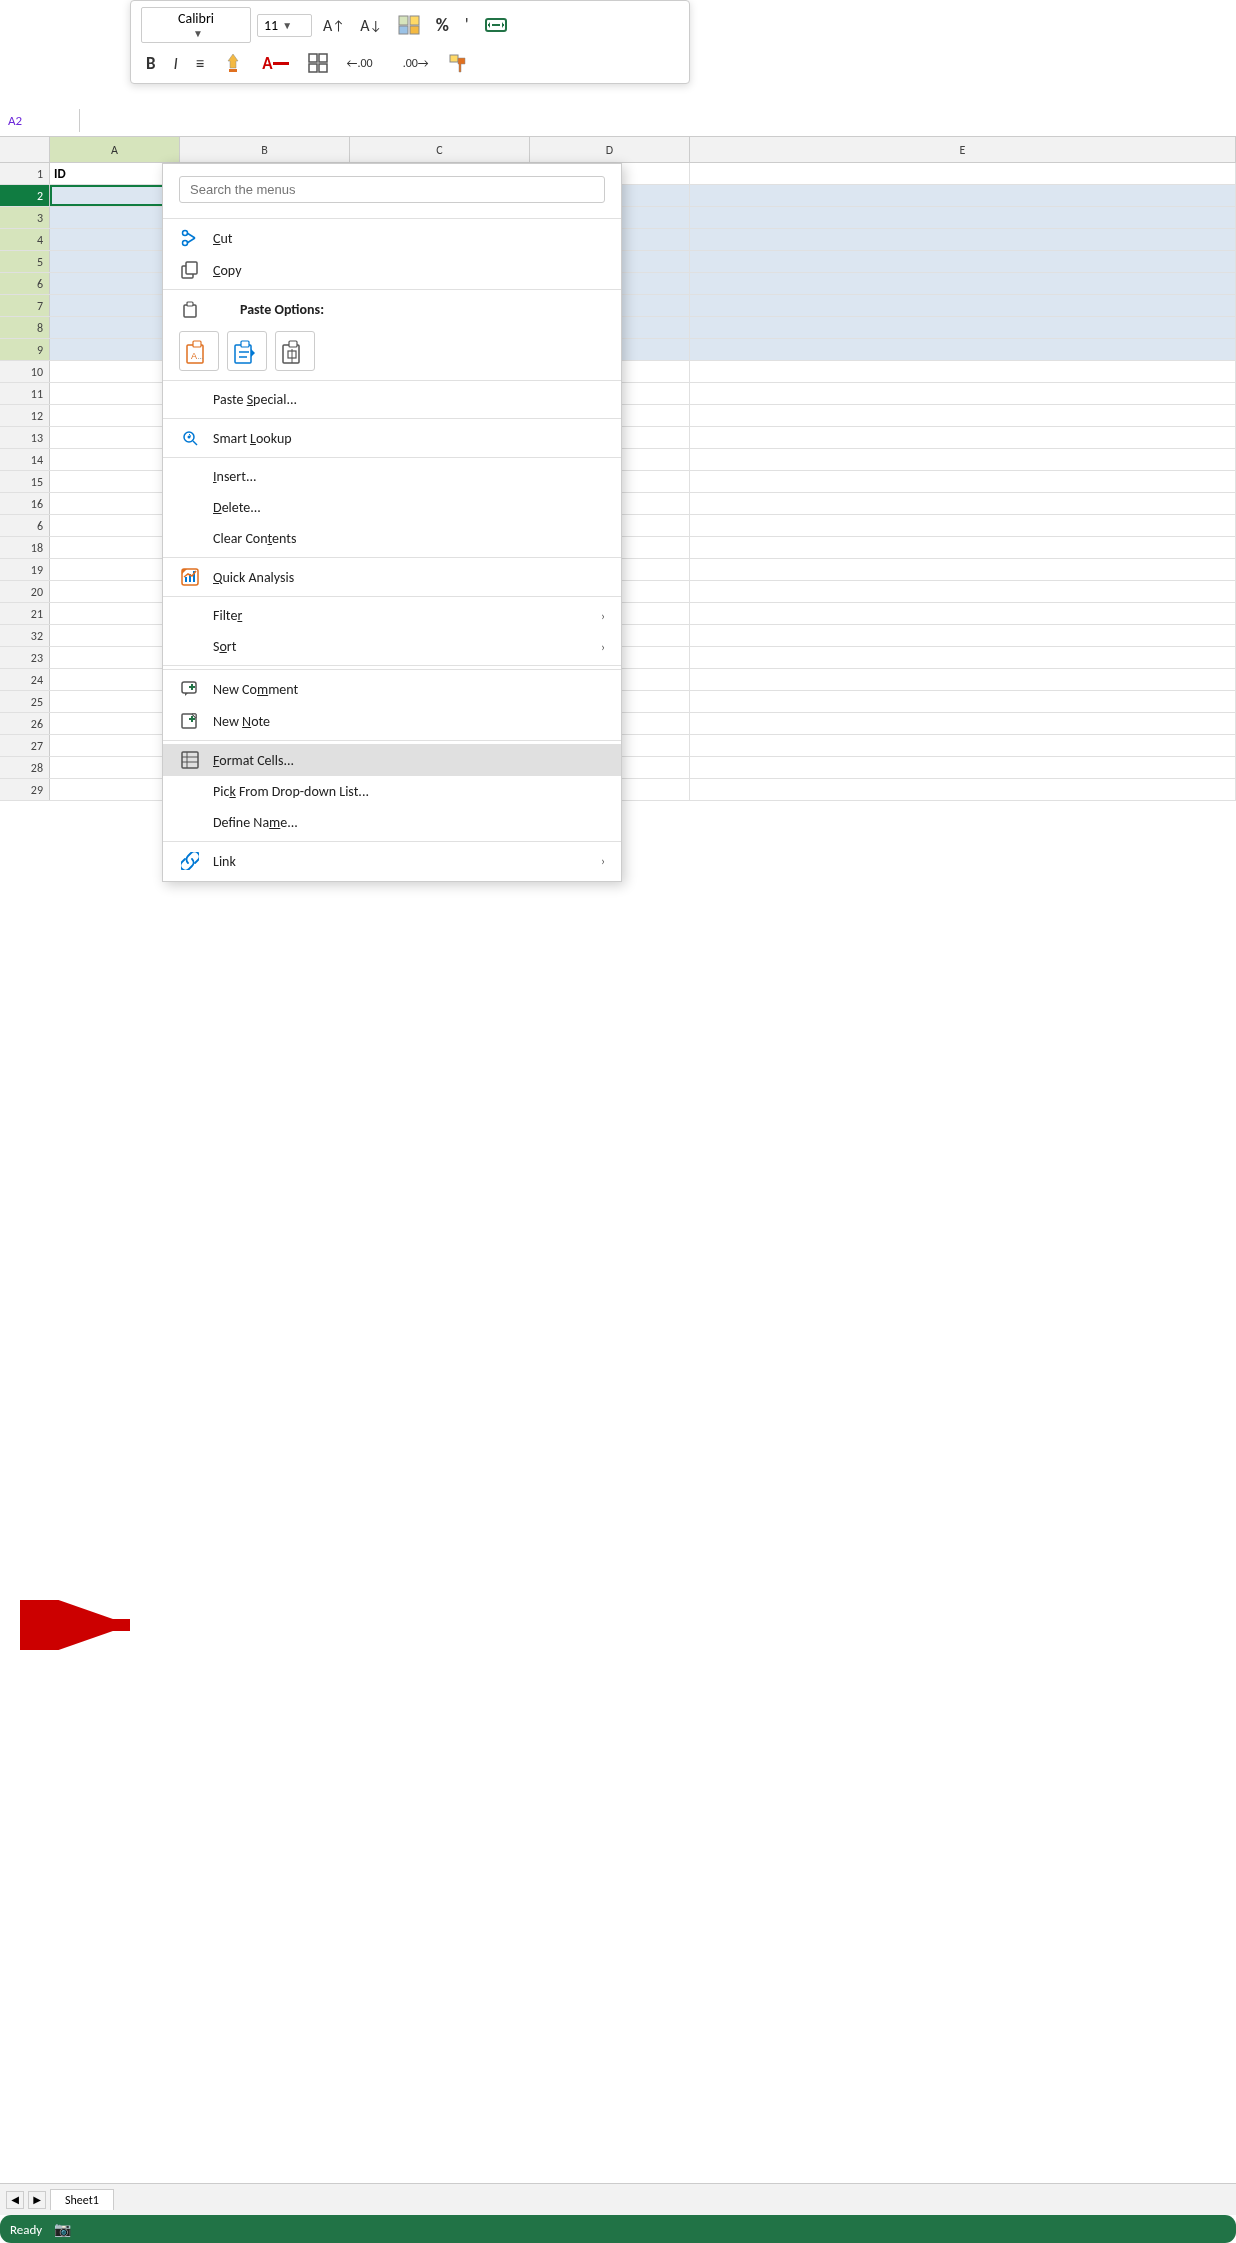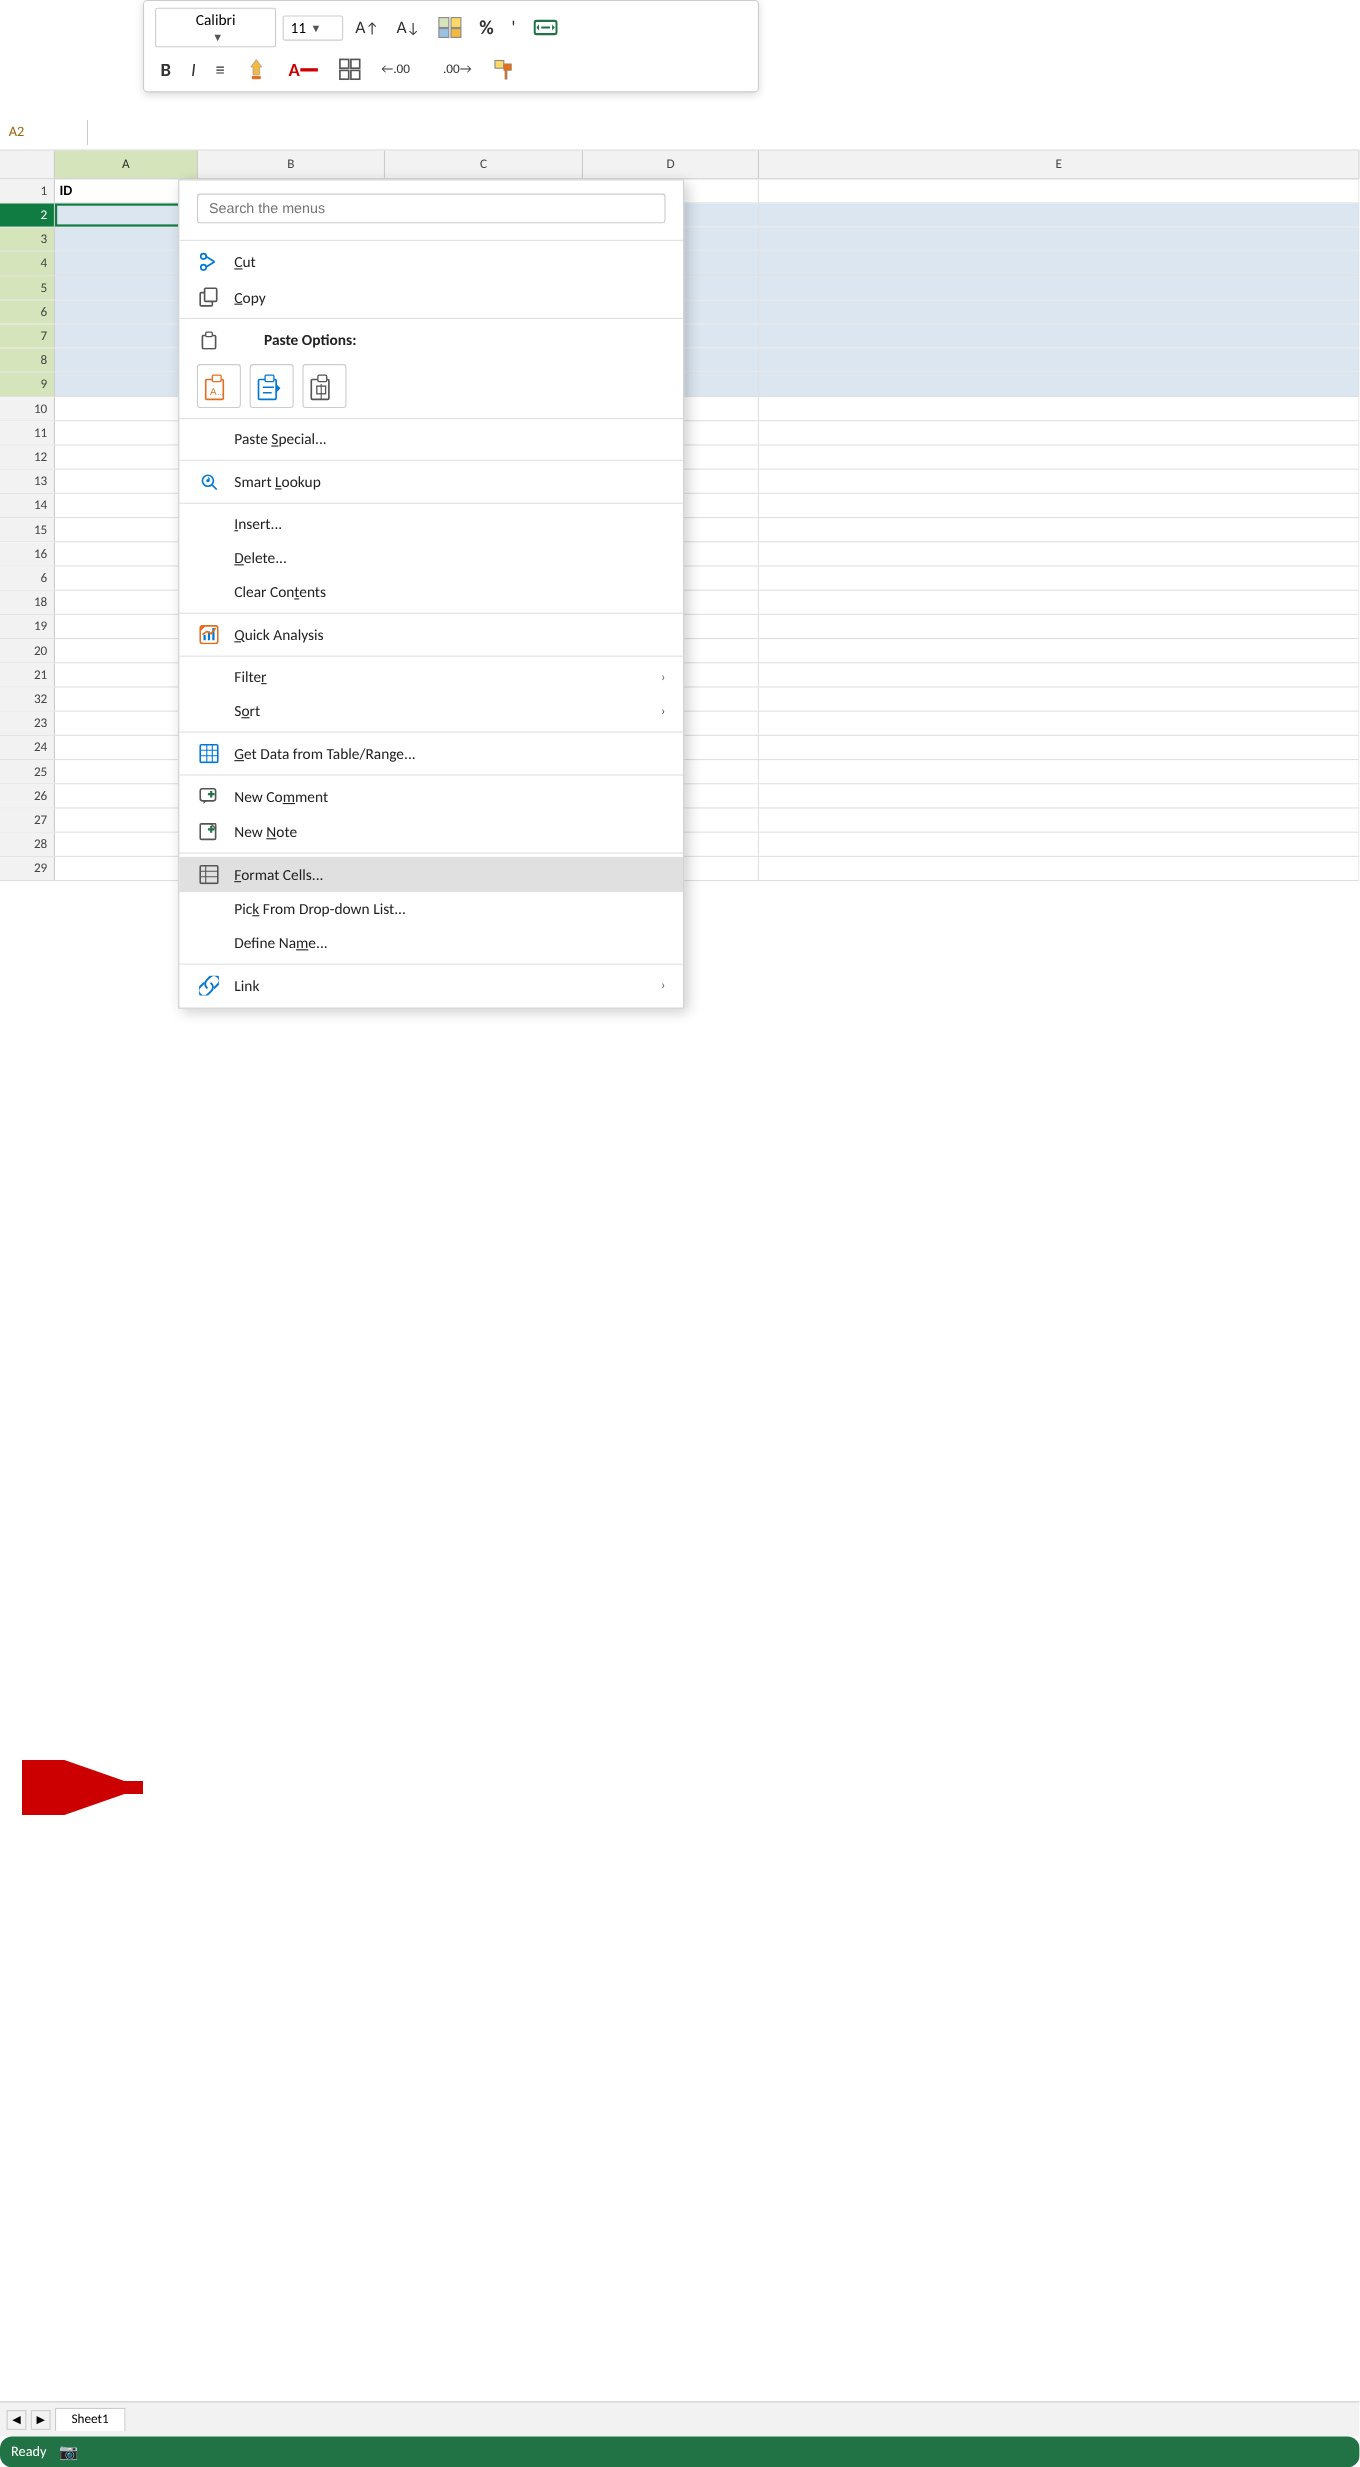--- a/index.html
+++ b/index.html
@@ -92,21 +92,21 @@
       border-bottom: 1px solid #ccc;
       background: #fff;
     }
 
     .name-box {
       width: 80px;
       border-right: 1px solid #ccc;
       padding: 4px 8px;
       font-size: 13px;
       font-weight: 500;
-      color: #a16207;
+      color: #6d28d9;
     }
 
     
     .col-headers {
       position: absolute;
       top: 137px; left: 0; right: 0;
       height: 26px;
       display: flex;
       background: #f2f2f2;
       border-bottom: 1px solid #ccc;
@@ -806,32 +806,20 @@
     </div>
 
     <div class="cm-item">
       <div class="cm-item-icon"></div>
       <div class="cm-item-text">S<span class="underline">o</span>rt</div>
       <div class="cm-arrow">›</div>
     </div>
 
     <div class="cm-divider"></div>
 
-    <div class="cm-item">
-      <div class="cm-item-icon">
-        <svg width="18" height="18" viewBox="0 0 18 18">
-          <rect x="1" y="1" width="16" height="16" rx="1" fill="none" stroke="#0078d4" stroke-width="1.5"></rect>
-          <line x1="1" y1="6" x2="17" y2="6" stroke="#0078d4" stroke-width="1"></line>
-          <line x1="1" y1="11" x2="17" y2="11" stroke="#0078d4" stroke-width="1"></line>
-          <line x1="7" y1="1" x2="7" y2="17" stroke="#0078d4" stroke-width="1"></line>
-          <line x1="12" y1="1" x2="12" y2="17" stroke="#0078d4" stroke-width="1"></line>
-        </svg>
-      </div>
-      <div class="cm-item-text"><span class="underline">G</span>et Data from Table/Range...</div>
-    </div>
 
     <div class="cm-divider"></div>
 
     <div class="cm-item">
       <div class="cm-item-icon">
         <svg width="18" height="18" viewBox="0 0 18 18">
           <rect x="1" y="2" width="14" height="11" rx="2" fill="none" stroke="#555" stroke-width="1.5"></rect>
           <polygon points="4,13 4,16 7,13" fill="#555"></polygon>
           <line x1="8" y1="7" x2="14" y2="7" stroke="#217346" stroke-width="2"></line>
           <line x1="11" y1="4" x2="11" y2="10" stroke="#217346" stroke-width="2"></line>

